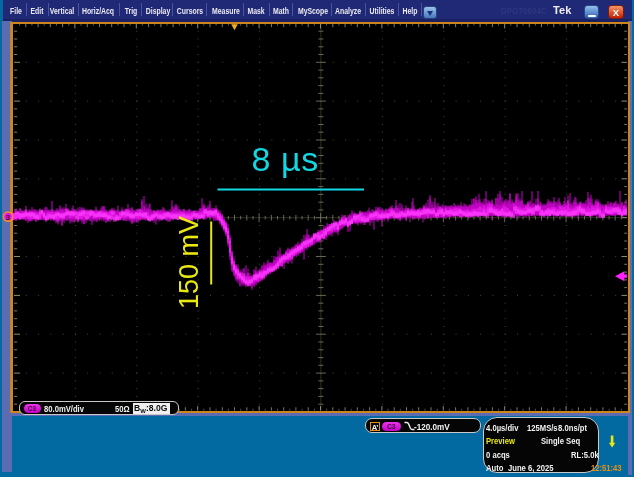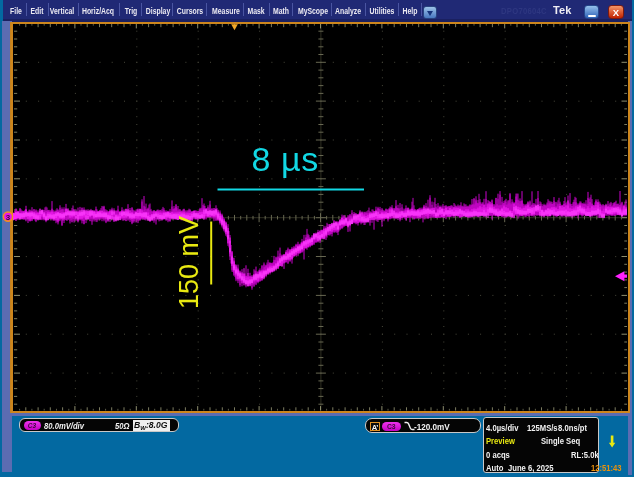--- a/index.html
+++ b/index.html
@@ -28,23 +28,23 @@
   background:linear-gradient(#f49568,#c22200); border:1px solid #7e1a0e;
   color:#fff; font-size:9.5px; font-weight:bold; text-align:center; line-height:13.5px; }
 #blueL { position:absolute; left:2px; top:21px; width:9.5px; height:451px; background:#5b6cb2; }
 #blueR { position:absolute; left:628px; top:21px; width:4.3px; height:453.5px; background:#5b6cb2; }
 #blueB { position:absolute; left:2px; top:413px; width:630px; height:2.6px; background:#5b6cb2; }
 
 #plot { position:absolute; left:11px; top:21.5px; width:618.5px; height:391.5px;
   background:#000; border:2.5px solid #cd861d; }
 
 .box { position:absolute; background:#050505; border:1.4px solid #c9c9c9; border-radius:6px; }
-#chbox { left:19px; top:418px; width:160px; height:13.8px;font-style:italic; }
+#chbox { left:19px; top:401px; width:160px; height:13.8px; }
 #trbox { left:365px; top:417.8px; width:115.5px; height:15px; border-radius:7px; }
-#infobox { left:483px; top:417px; width:116px; height:56px; border-radius:3px; border-width:1.6px; }
+#infobox { left:483px; top:417px; width:116px; height:56px; border-radius:14px; border-width:1.6px; }
 .pill { position:absolute; border-radius:5px; background:linear-gradient(#ee33ee,#c400c4);
   color:#3c083c; font-weight:bold; text-align:center; }
 .wt { position:absolute; color:#f2f2f2; font-weight:bold; font-size:9px; white-space:nowrap;
   transform:scaleX(0.85); transform-origin:0 0; }
 .wr { transform-origin:100% 0 !important; }
 .yt { color:#e9e911 !important; }
 .ot { color:#e9920e !important; }
 
 #bwbox { position:absolute; left:112.5px; top:1.3px; width:37px; height:10.6px; background:#efefef;
   color:#0a0a0a; font-size:8.6px; font-weight:bold; padding-left:1.5px; }

